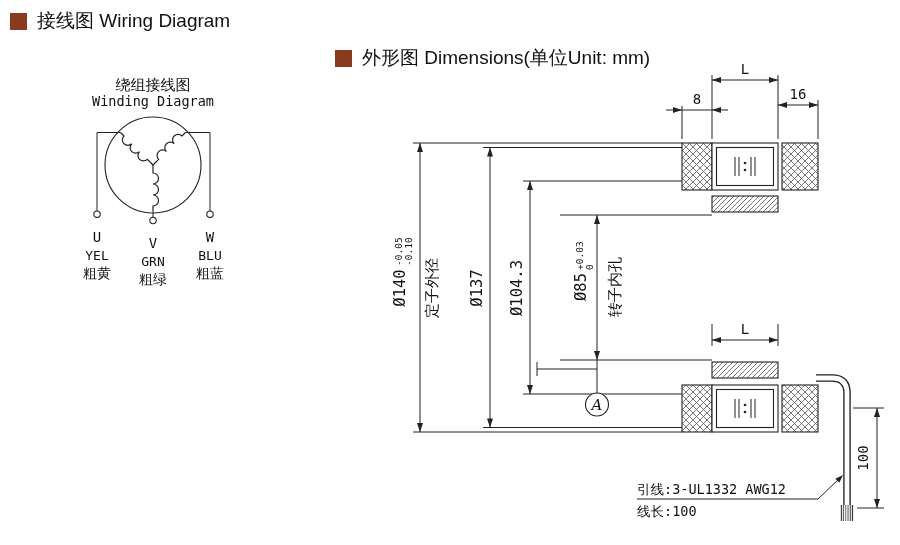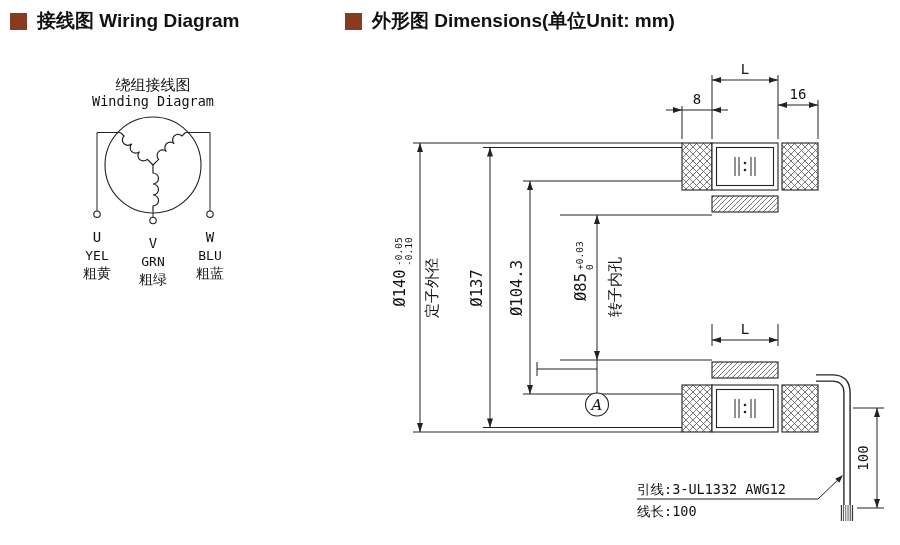--- a/index.html
+++ b/index.html
@@ -2,21 +2,21 @@
 <html><head>
 <meta charset="utf-8">
 <style>
   html,body { margin:0; padding:0; }
   body {
     width:900px; height:545px; position:relative; background:#ffffff;
     font-family:"Liberation Sans", sans-serif; overflow:hidden;
   }
   .sec-title {
     position:absolute; top:8px; display:flex; align-items:center; gap:10px;
-    font-weight:bold; font-size:19px; color:#111;
+    font-weight:normal; font-size:19px; color:#111;
   }
   .bullet { width:17px; height:17px; display:inline-block; background:#8a3a1e; }
   #draw { position:absolute; left:0; top:0; }
   svg text { fill:#111; }
   .ln   { stroke:#222; stroke-width:1; fill:none; }
   .shape{ stroke:#222; stroke-width:1.1; }
   .arrow{ fill:#222; stroke:none; }
   .dim    { font-family:"DejaVu Sans Mono", monospace; font-size:14px; }
   .dimbig { font-family:"DejaVu Sans Mono", monospace; font-size:15.5px; }
   .tol    { font-family:"DejaVu Sans Mono", monospace; font-size:9.5px; }
@@ -27,21 +27,21 @@
   .cjk2   { font-family:"DejaVu Sans", sans-serif; font-size:14px; }
   .datum  { font-family:"DejaVu Serif", serif; font-style:italic; font-size:15px; }
 </style>
 </head>
 <body>
 
 <div class="sec-title" style="left:10px;">
   <span class="bullet" style="background: rgb(138, 58, 30);"></span>
   <span>接线图 Wiring Diagram</span>
 </div>
-<div class="sec-title" style="left:345px;">
+<div class="sec-title" style="left:335px;margin-top:37px;">
   <span class="bullet" style="background: rgb(138, 58, 30);"></span>
   <span>外形图 Dimensions(单位Unit: mm)</span>
 </div>
 
 <svg id="draw" width="900" height="545" viewBox="0 0 900 545">
   <defs>
     <pattern id="xh" width="7" height="7" patternUnits="userSpaceOnUse">
       <path d="M0,0 L7,7 M7,0 L0,7" stroke="#555" stroke-width="0.8" fill="none"></path>
     </pattern>
     <pattern id="dh" width="5" height="5" patternUnits="userSpaceOnUse">

